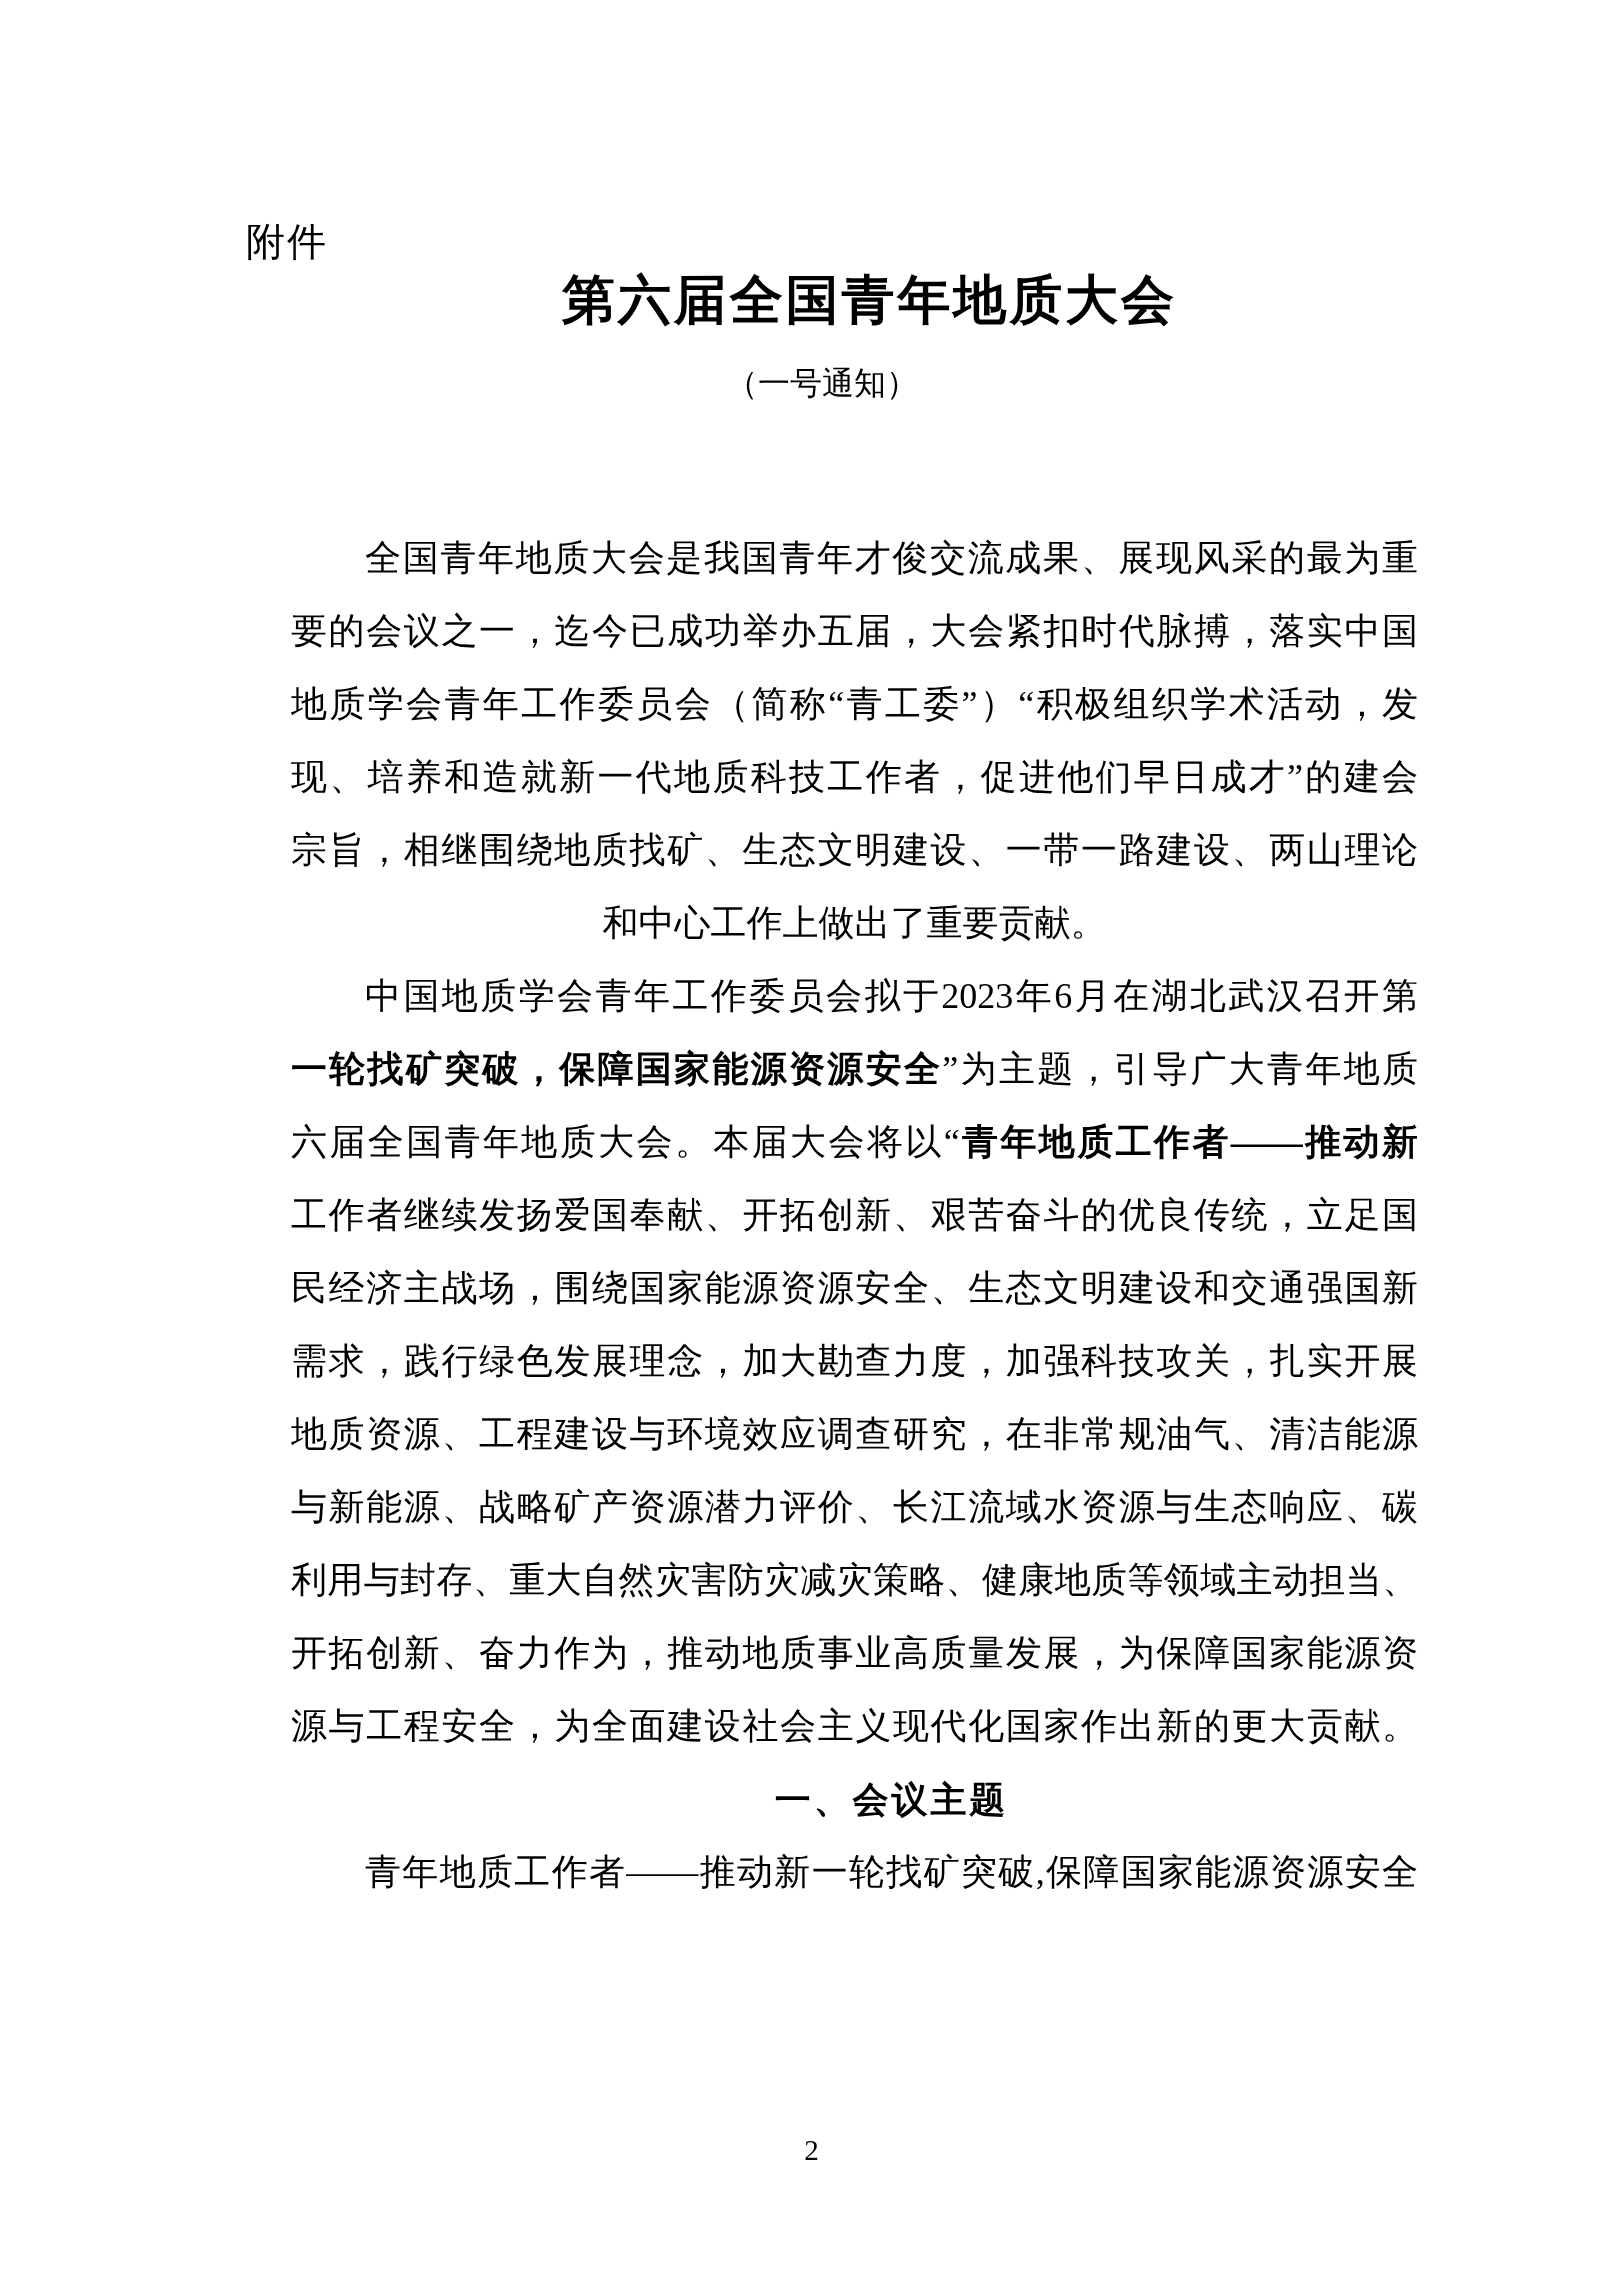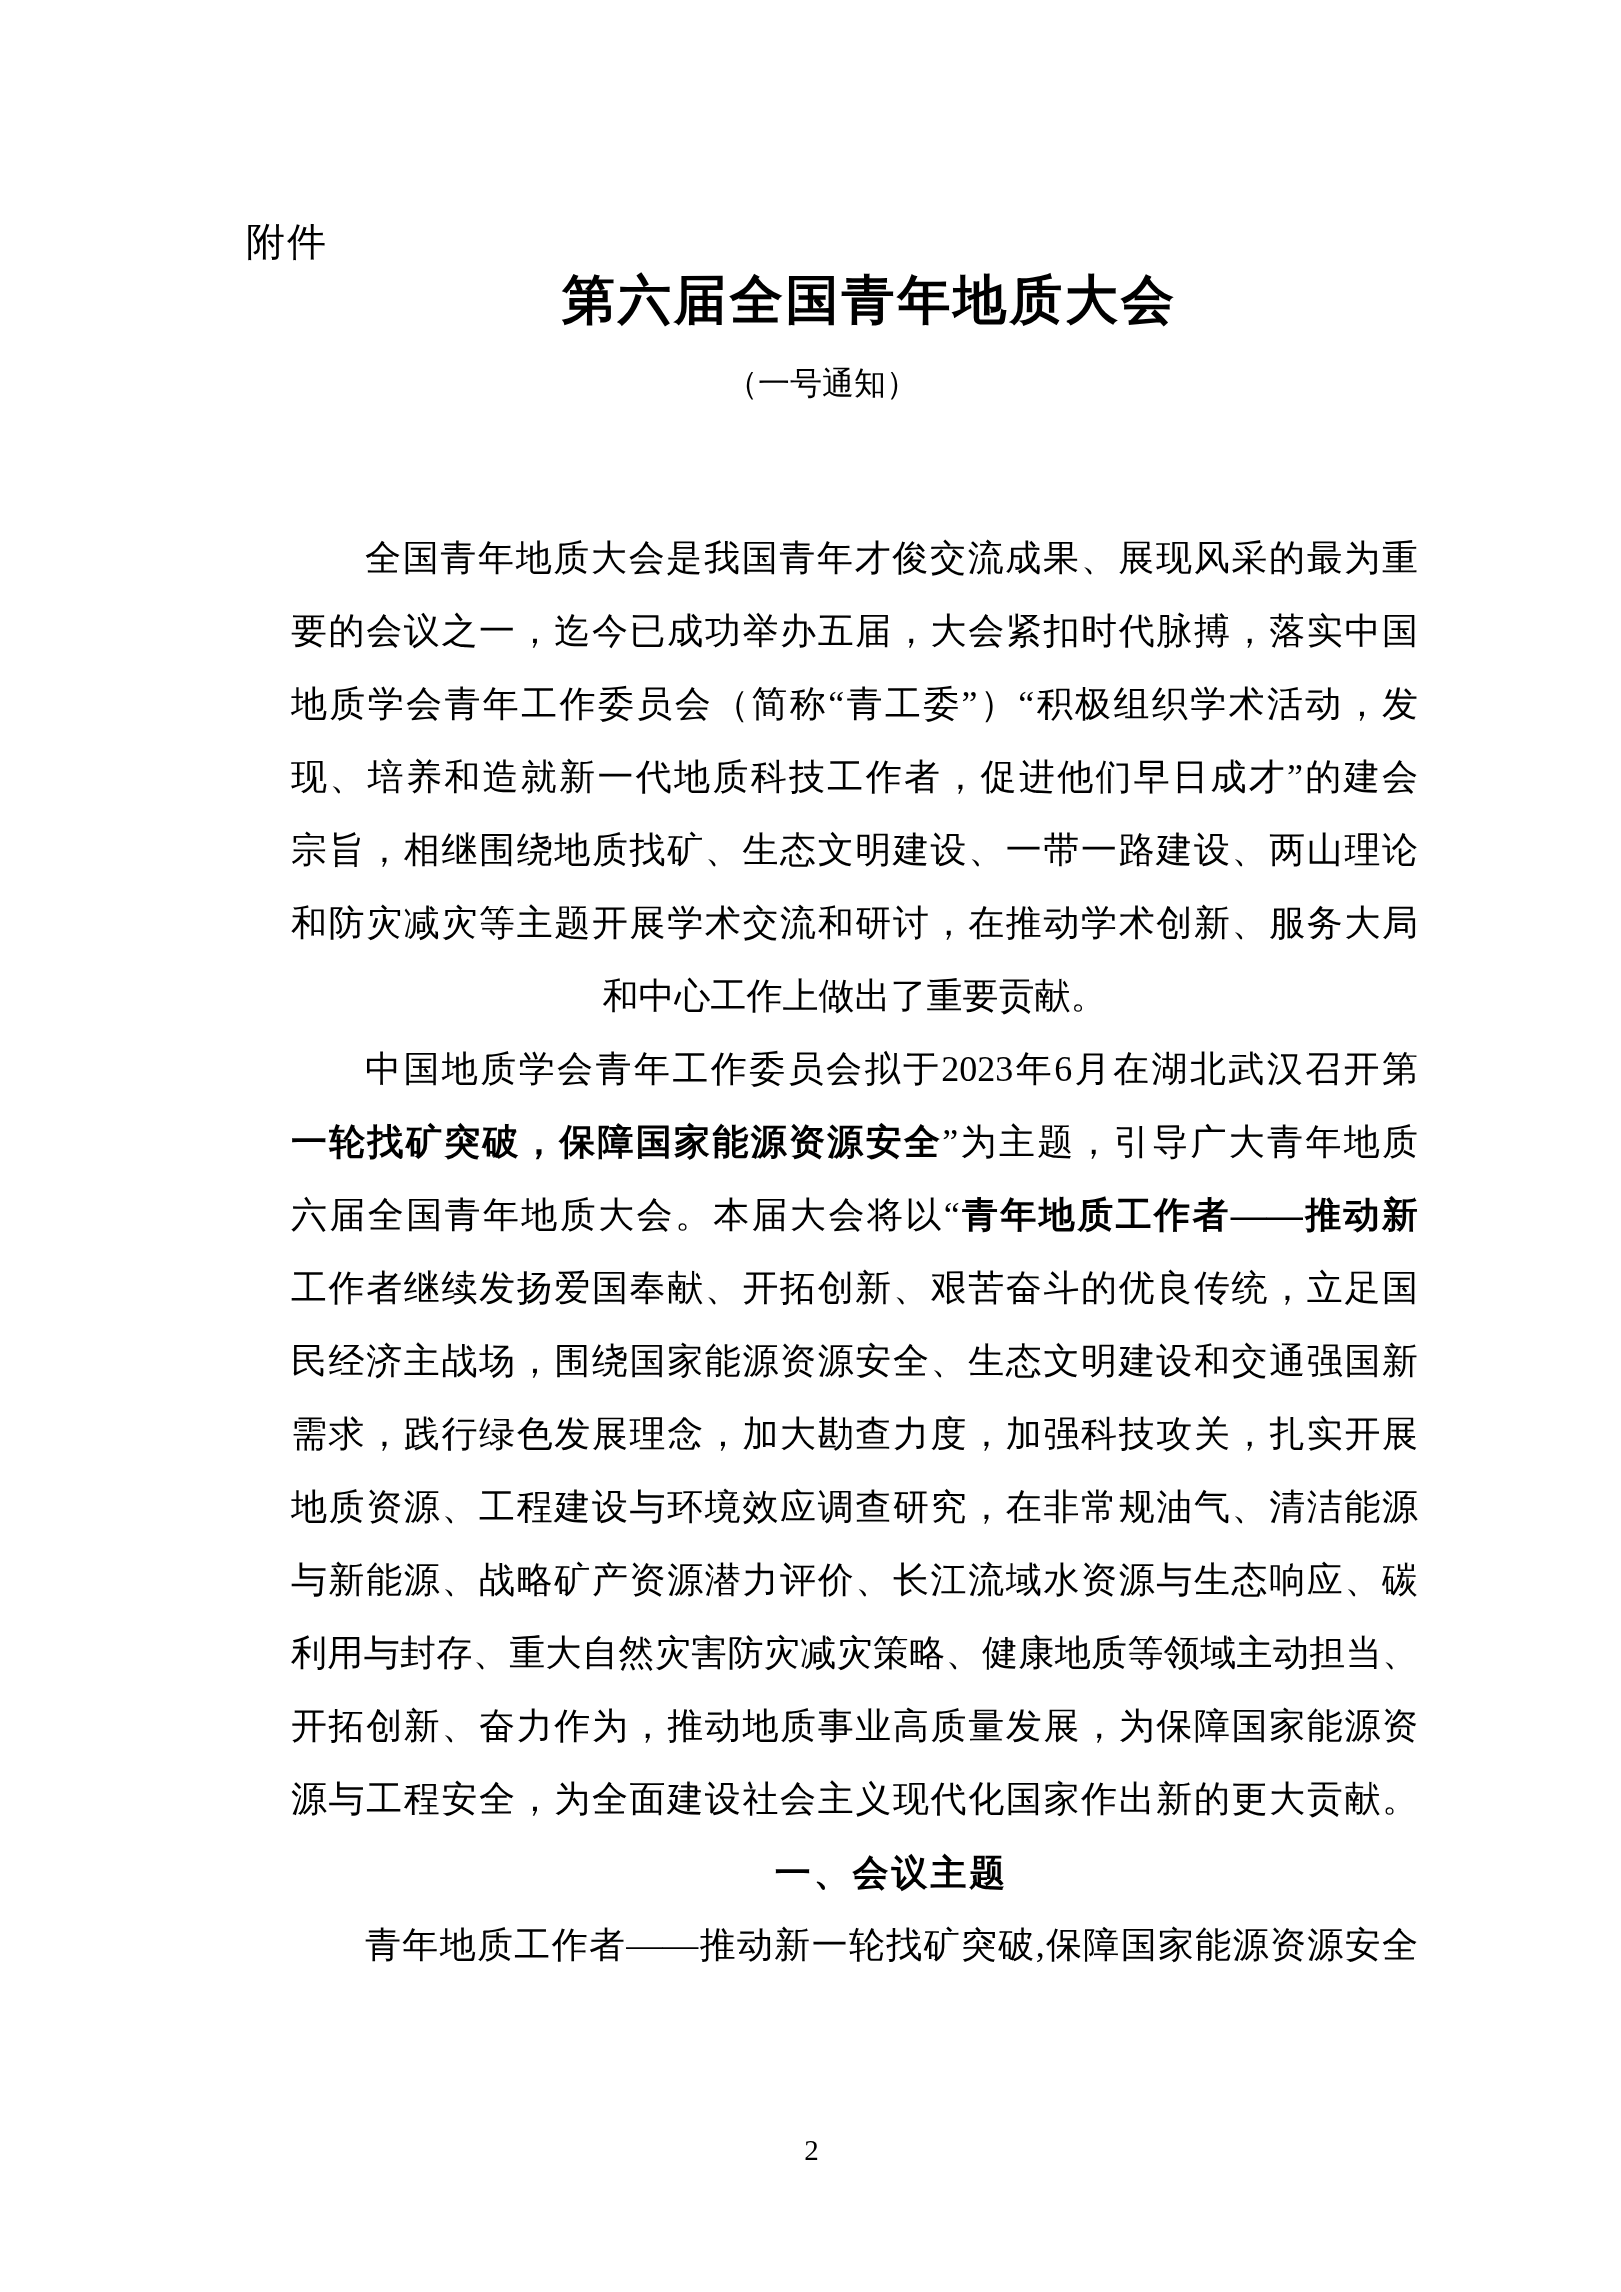--- a/index.html
+++ b/index.html
@@ -101,21 +101,20 @@
   <div class="doc-title">第六届全国青年地质大会</div>
 
   <div class="doc-subtitle">（一号通知）</div>
 
   <div class="body-block">
       <div class="line fill ind"><span>全国青年地质大会是我国青年才俊交流成果、展现风采的最为重</span></div>
       <div class="line fill"><span>要的会议之一，迄今已成功举办五届，大会紧扣时代脉搏，落实中国</span></div>
       <div class="line fill"><span>地质学会青年工作委员会（简称“青工委”）“积极组织学术活动，发</span></div>
       <div class="line fill"><span>现、培养和造就新一代地质科技工作者，促进他们早日成才”的建会</span></div>
       <div class="line fill"><span>宗旨，相继围绕地质找矿、生态文明建设、一带一路建设、两山理论</span></div>
-      <div class="line fill"><span>和防灾减灾等主题开展学术交流和研讨，在推动学术创新、服务大局</span></div>
       <div class="line"><span>和中心工作上做出了重要贡献。</span></div>
       <div class="line fill ind"><span>中国地质学会青年工作委员会拟于2023年6月在湖北武汉召开第</span></div>
       <div class="line fill"><span class="b">一轮找矿突破，保障国家能源资源安全</span><span>”为主题，引导广大青年地质</span></div>
       <div class="line fill"><span>六届全国青年地质大会。本届大会将以“</span><span class="b">青年地质工作者——推动新</span></div>
       <div class="line fill"><span>工作者继续发扬爱国奉献、开拓创新、艰苦奋斗的优良传统，立足国</span></div>
       <div class="line fill"><span>民经济主战场，围绕国家能源资源安全、生态文明建设和交通强国新</span></div>
       <div class="line fill"><span>需求，践行绿色发展理念，加大勘查力度，加强科技攻关，扎实开展</span></div>
       <div class="line fill"><span>地质资源、工程建设与环境效应调查研究，在非常规油气、清洁能源</span></div>
       <div class="line fill"><span>与新能源、战略矿产资源潜力评价、长江流域水资源与生态响应、碳</span></div>
       <div class="line fill"><span>利用与封存、重大自然灾害防灾减灾策略、健康地质等领域主动担当、</span></div>

